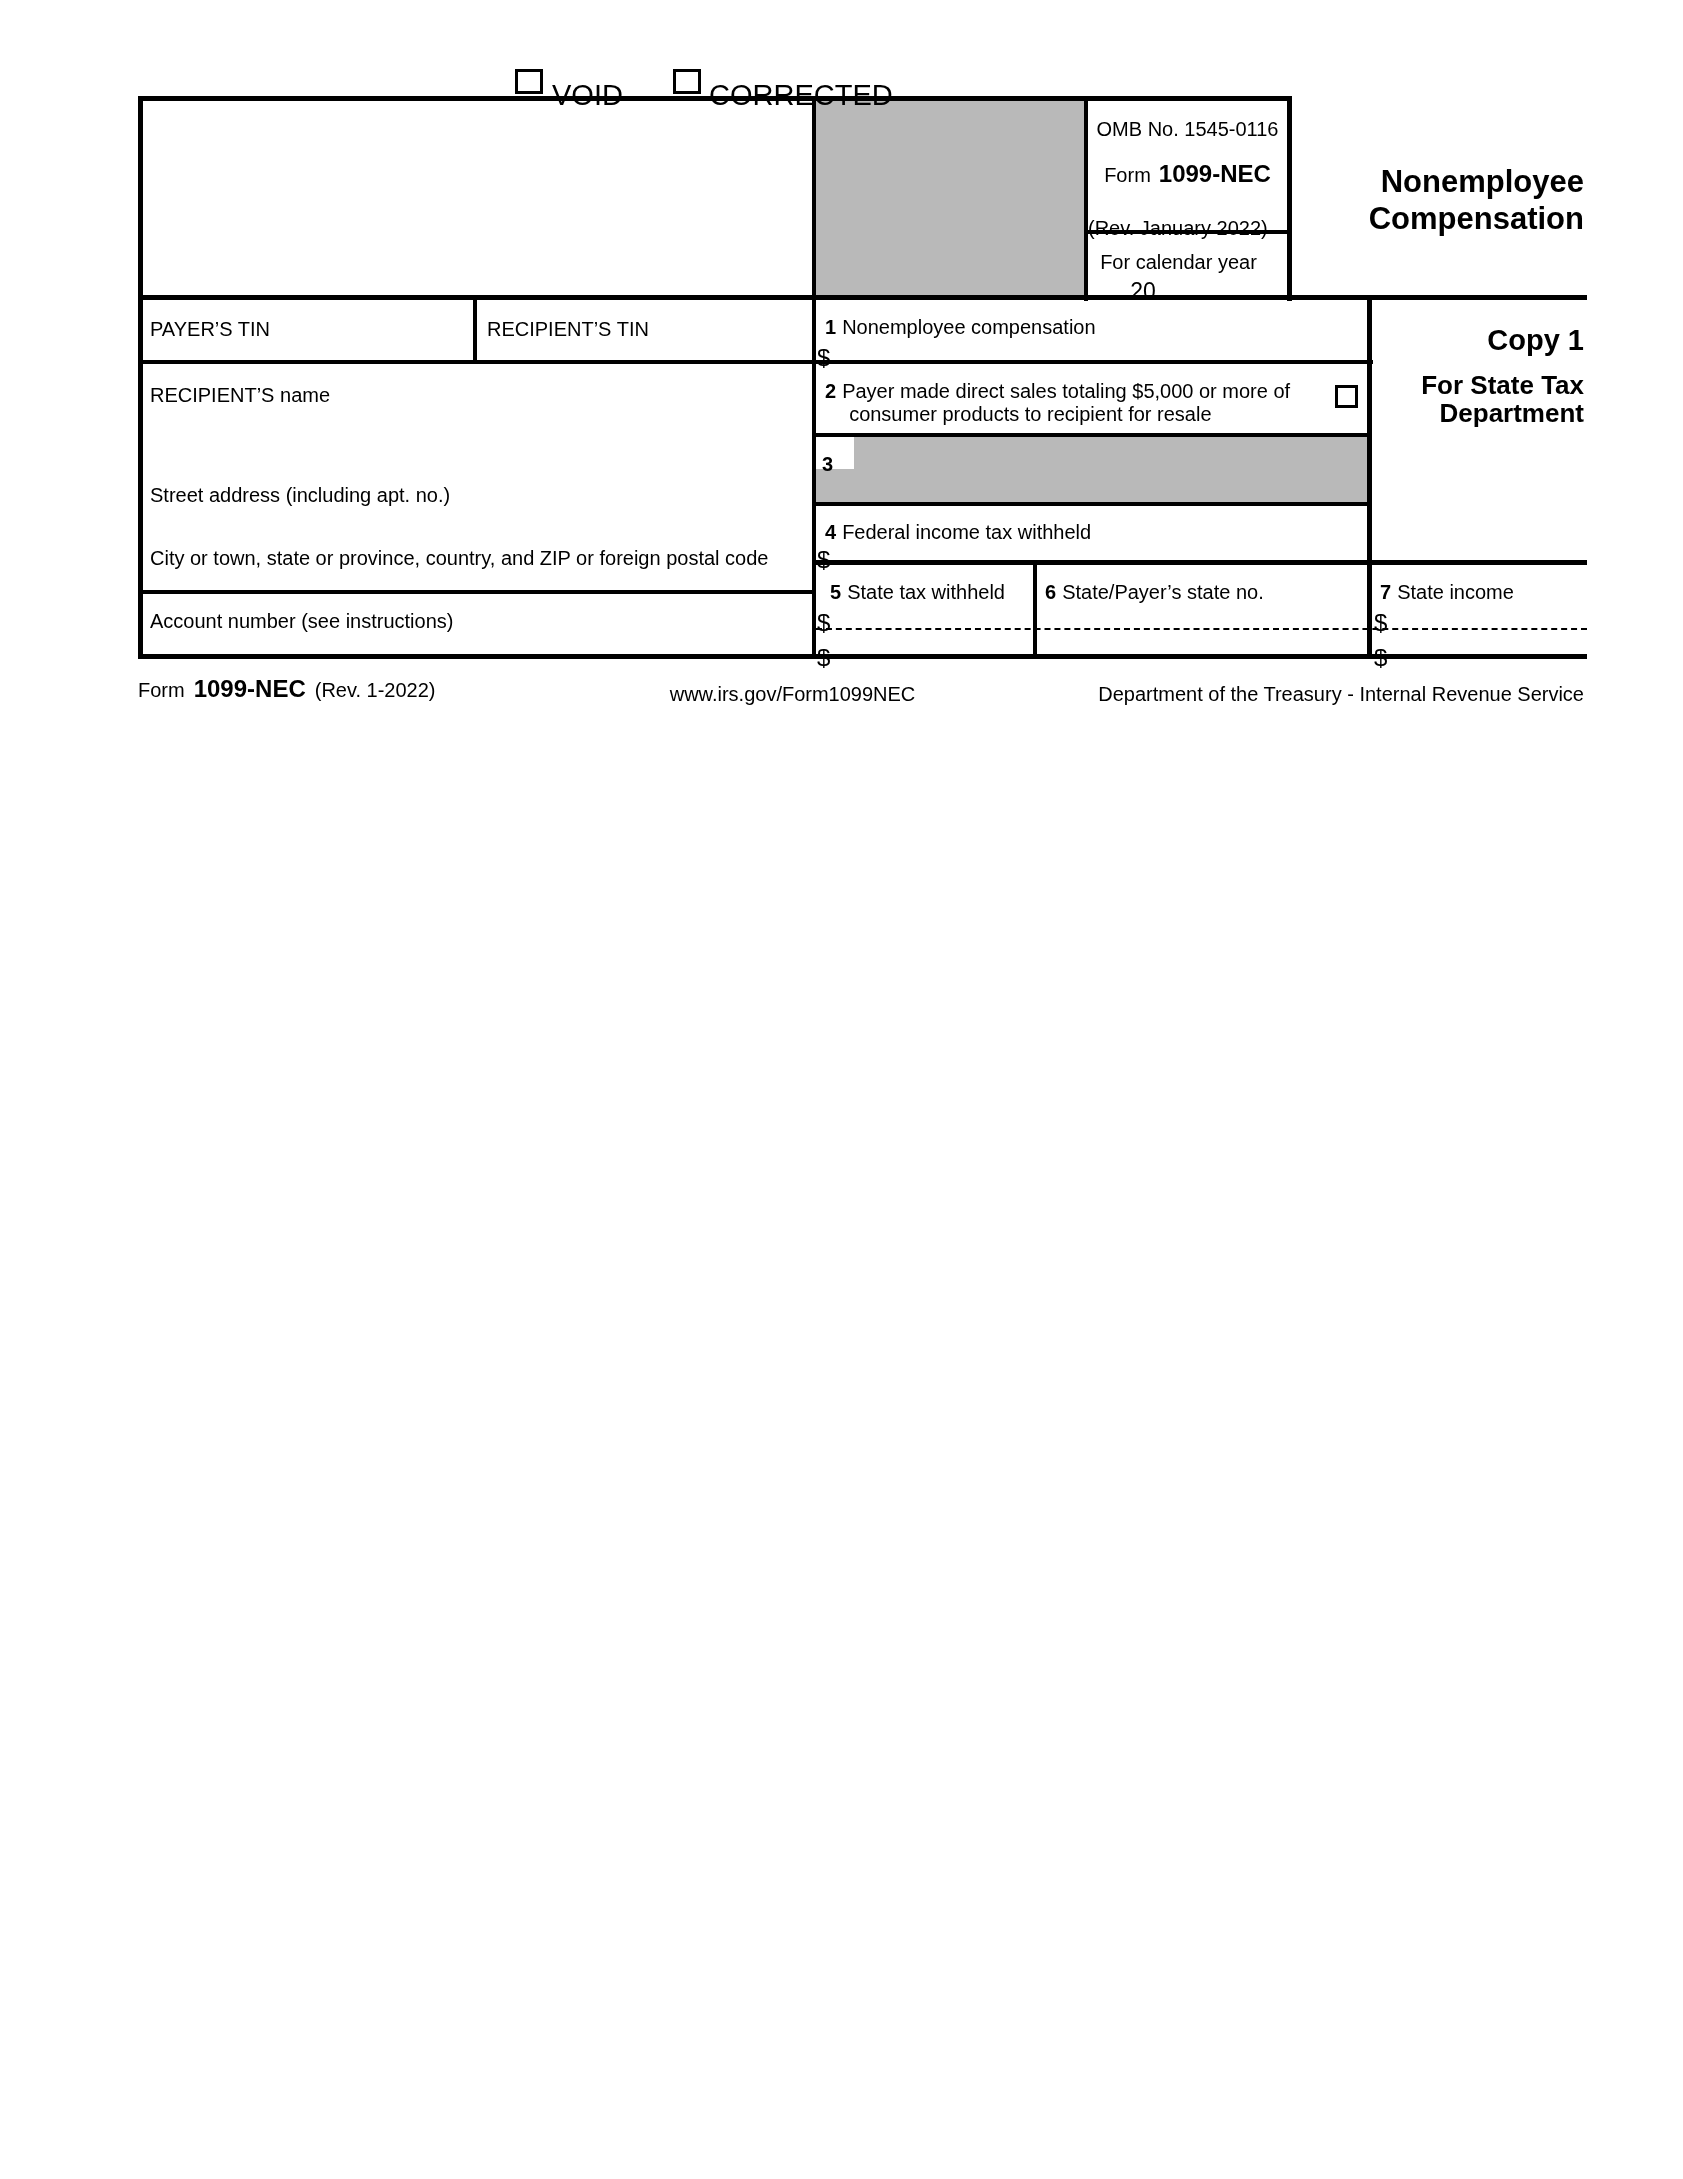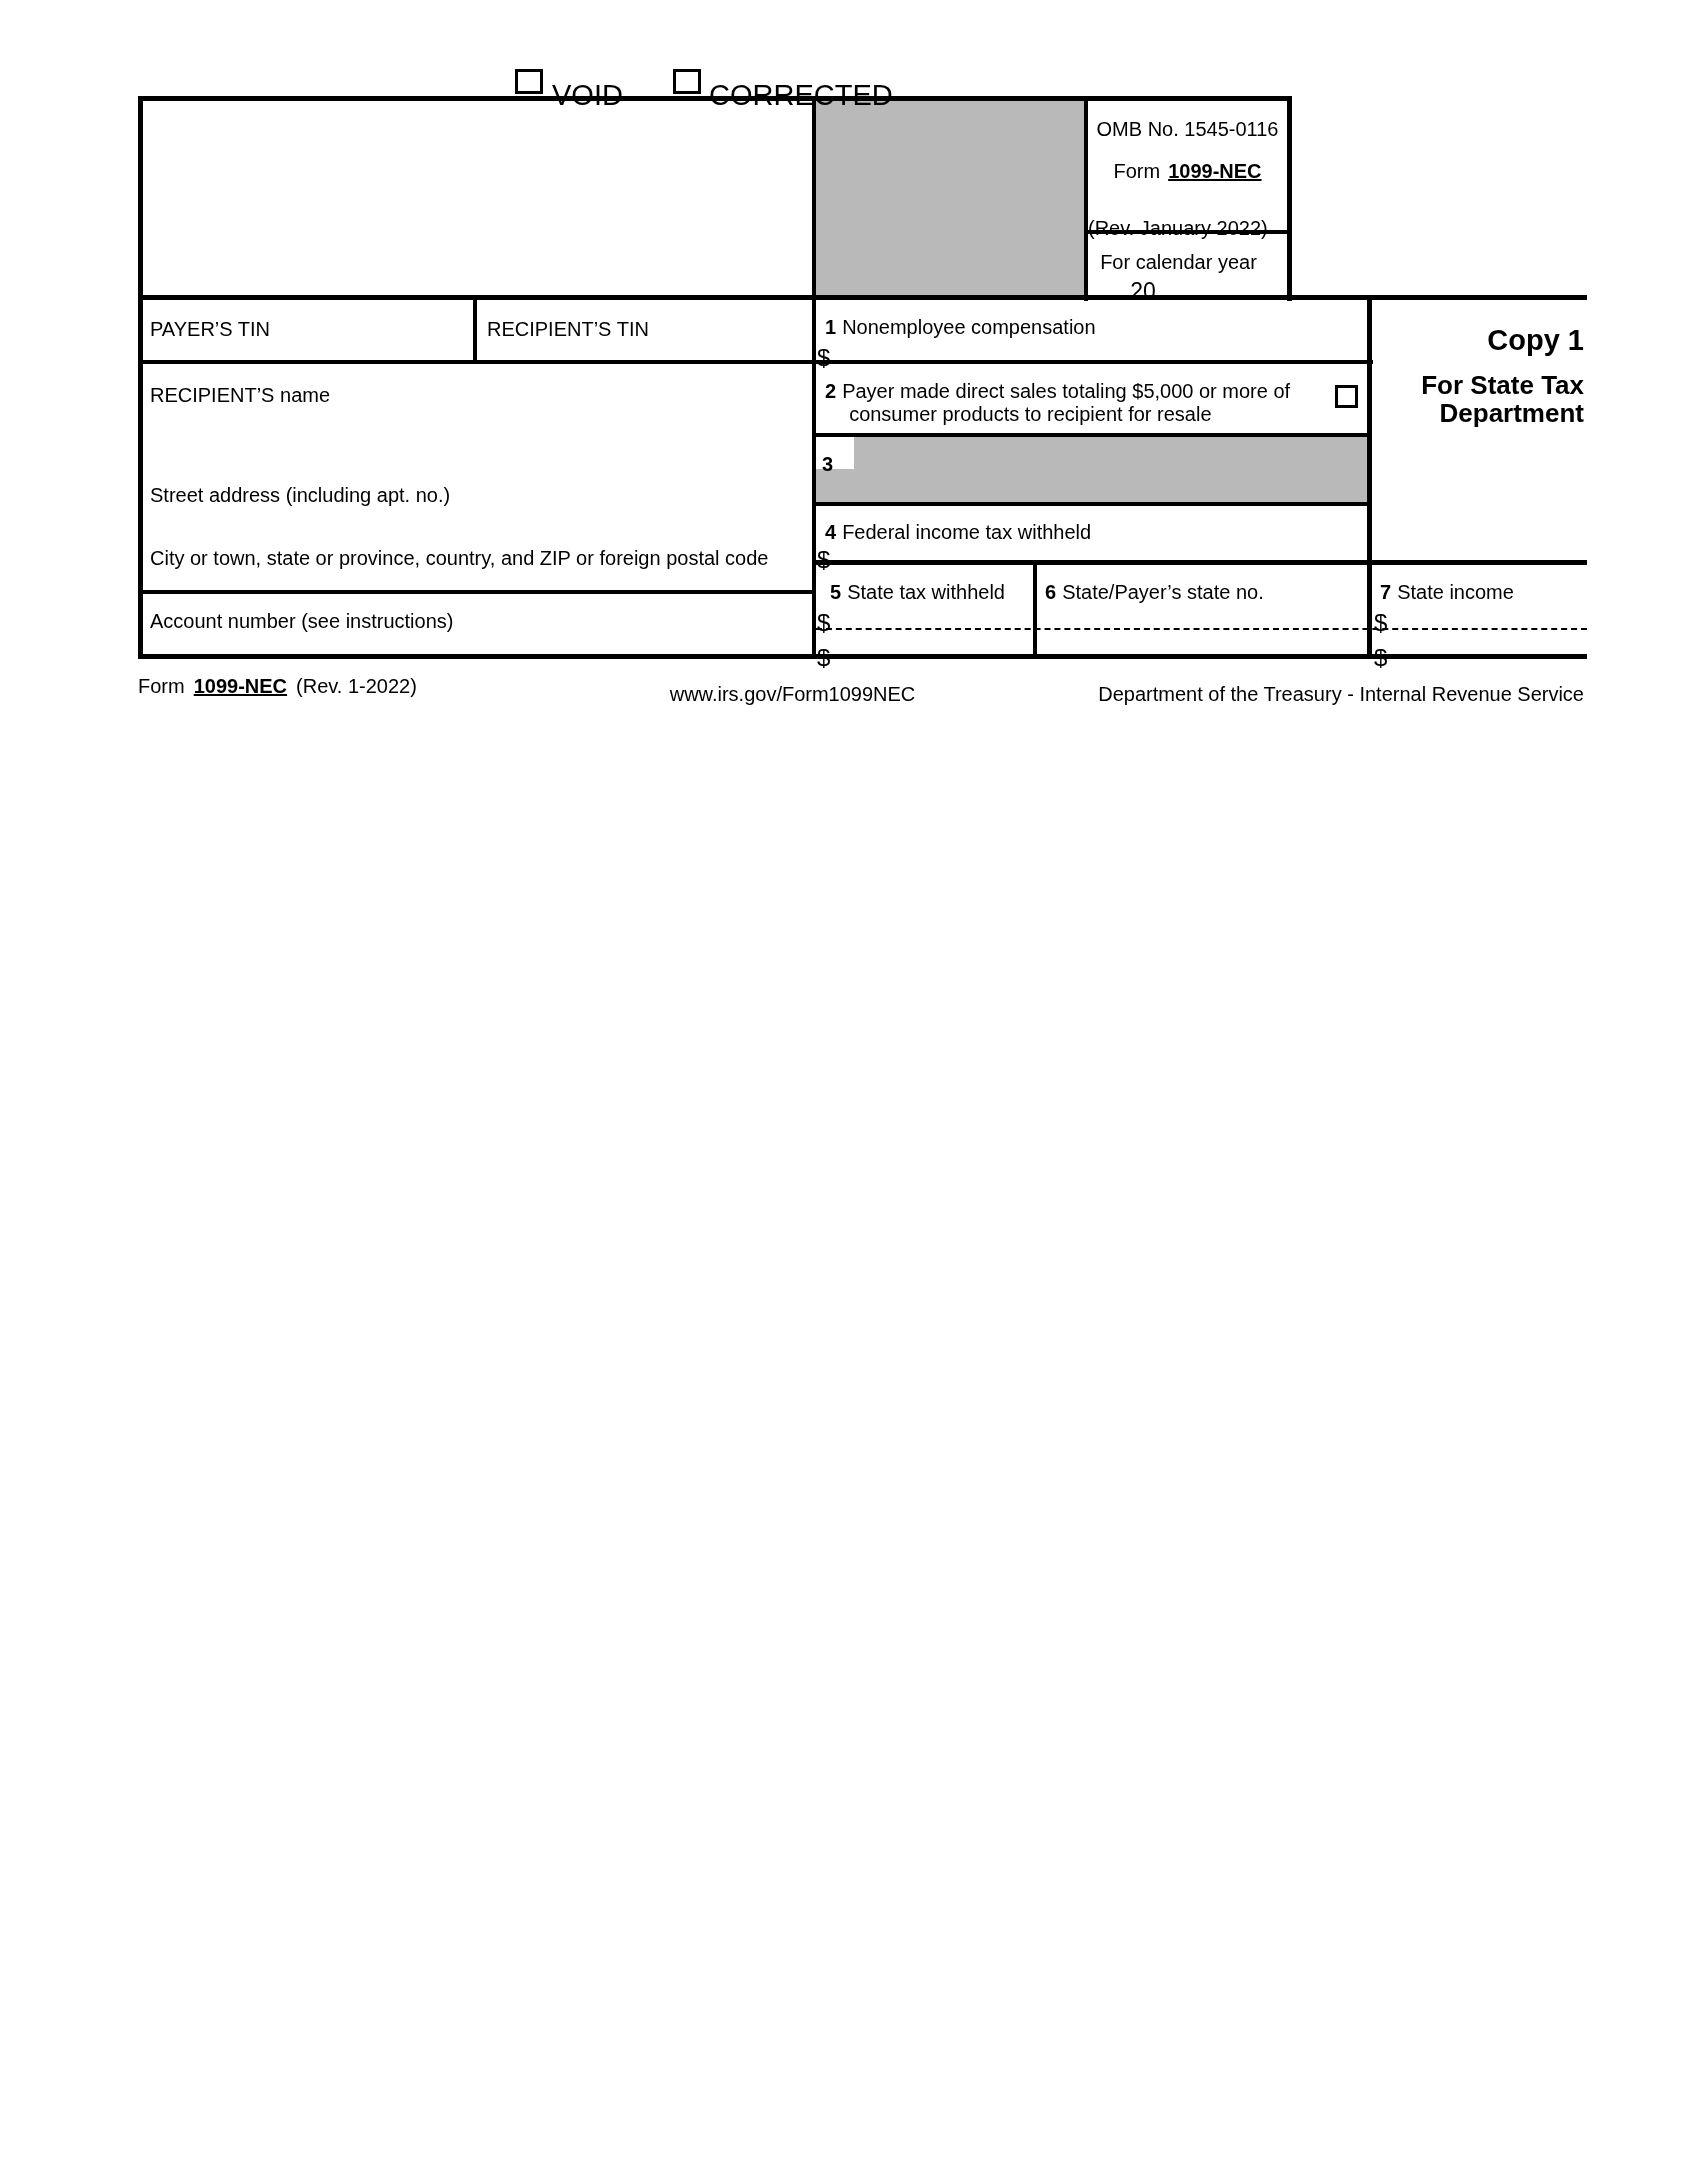--- a/index.html
+++ b/index.html
@@ -10,21 +10,21 @@
   .ln{position:absolute;background:#000;z-index:3;}
   .dashed{position:absolute;height:0;border-top:2px dashed #000;z-index:2;}
   .gray{position:absolute;z-index:1;}
   .txt{position:absolute;z-index:4;white-space:nowrap;margin-top:13px;}
   .wrap{white-space:normal;}
   .b{font-weight:bold;}
   .fs20{font-size:20px;}
   .fs23{font-size:23px;}
   .fs24{font-size:24px;}
   .fs26{font-size:26px;}
-  .fs28{font-size:20px;text-decoration:underline;}
+  .fs28{font-size:24px;}
   .fs29{font-size:29px;}
   .fs31{font-size:31px;}
   .right{text-align:right;}
   .center{text-align:center;}
   .cb{position:absolute;border:3px solid #000;background:#fff;z-index:4;}
   .numlbl{display:flex;align-items:flex-start;}
   .numlbl .num{font-weight:bold;margin-right:6px;}
   .field{position:absolute;z-index:5;background:transparent;}
   .baseline{display:flex;align-items:baseline;}
   .blank-rule{display:inline-block;border-bottom:3px solid #000;height:24px;}
@@ -69,20 +69,24 @@
     <span class="fs20" style="margin-right:8px;">Form</span>
     <span class="fs28 b">1099-NEC</span>
   </div>
   <div class="txt fs20 center" style="left:1088px;top:204px;width:160px;">(Rev. January 2022)</div>
   <div class="txt fs20 center" style="left:1088px;top:238px;width:181px;">For calendar year</div>
   <div class="txt baseline" style="left:1088px;top:259px;width:199px;justify-content:center;">
     <span class="fs23">20</span>
     <span class="blank-rule" style="width:79px;margin-left:10px;"></span>
   </div>
 
+  <div class="txt right fs31 b wrap" style="left:1267px;top:150px;width:317px;line-height:37px;">
+    <div>Nonemployee</div>
+    <div>Compensation</div>
+  </div>
 
   <div class="txt fs20" style="left:150px;top:305px;">PAYER’S TIN</div>
   <div class="field" style="left:145px;top:327px;width:325px;height:32px;"></div>
   <div class="txt fs20" style="left:487px;top:305px;">RECIPIENT’S TIN</div>
   <div class="field" style="left:481px;top:327px;width:327px;height:32px;"></div>
 
   <div class="txt fs20 numlbl" style="left:825px;top:303px;">
     <span class="num">1</span>
     <span>Nonemployee compensation</span>
   </div>

